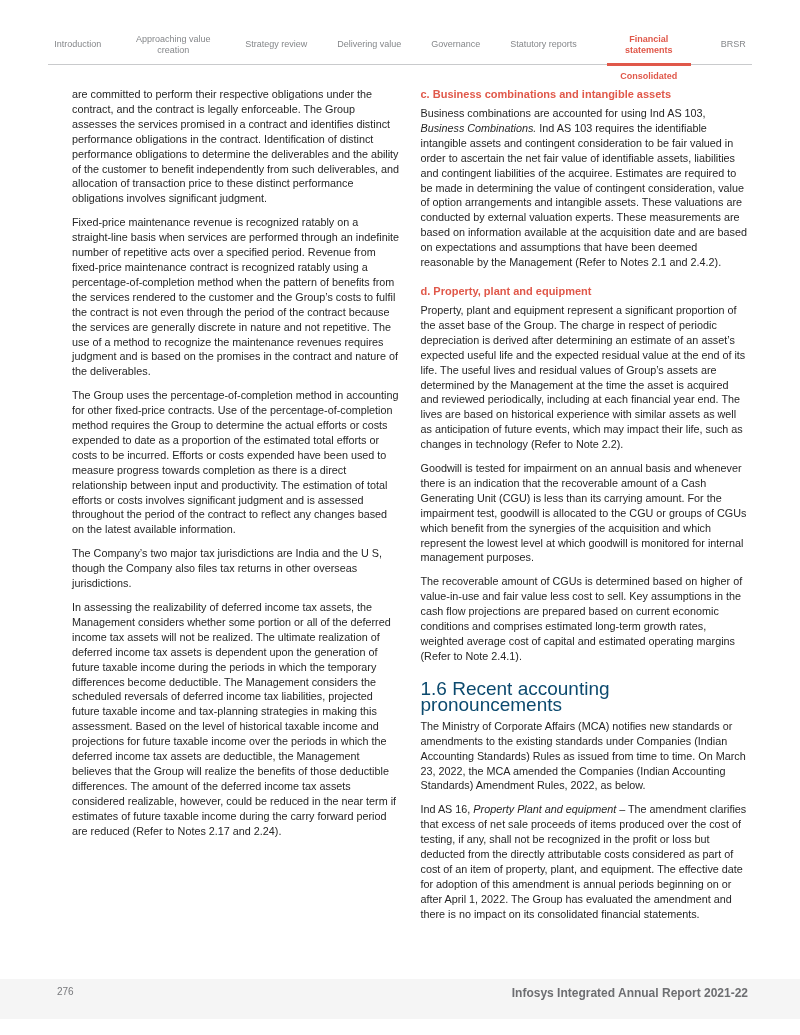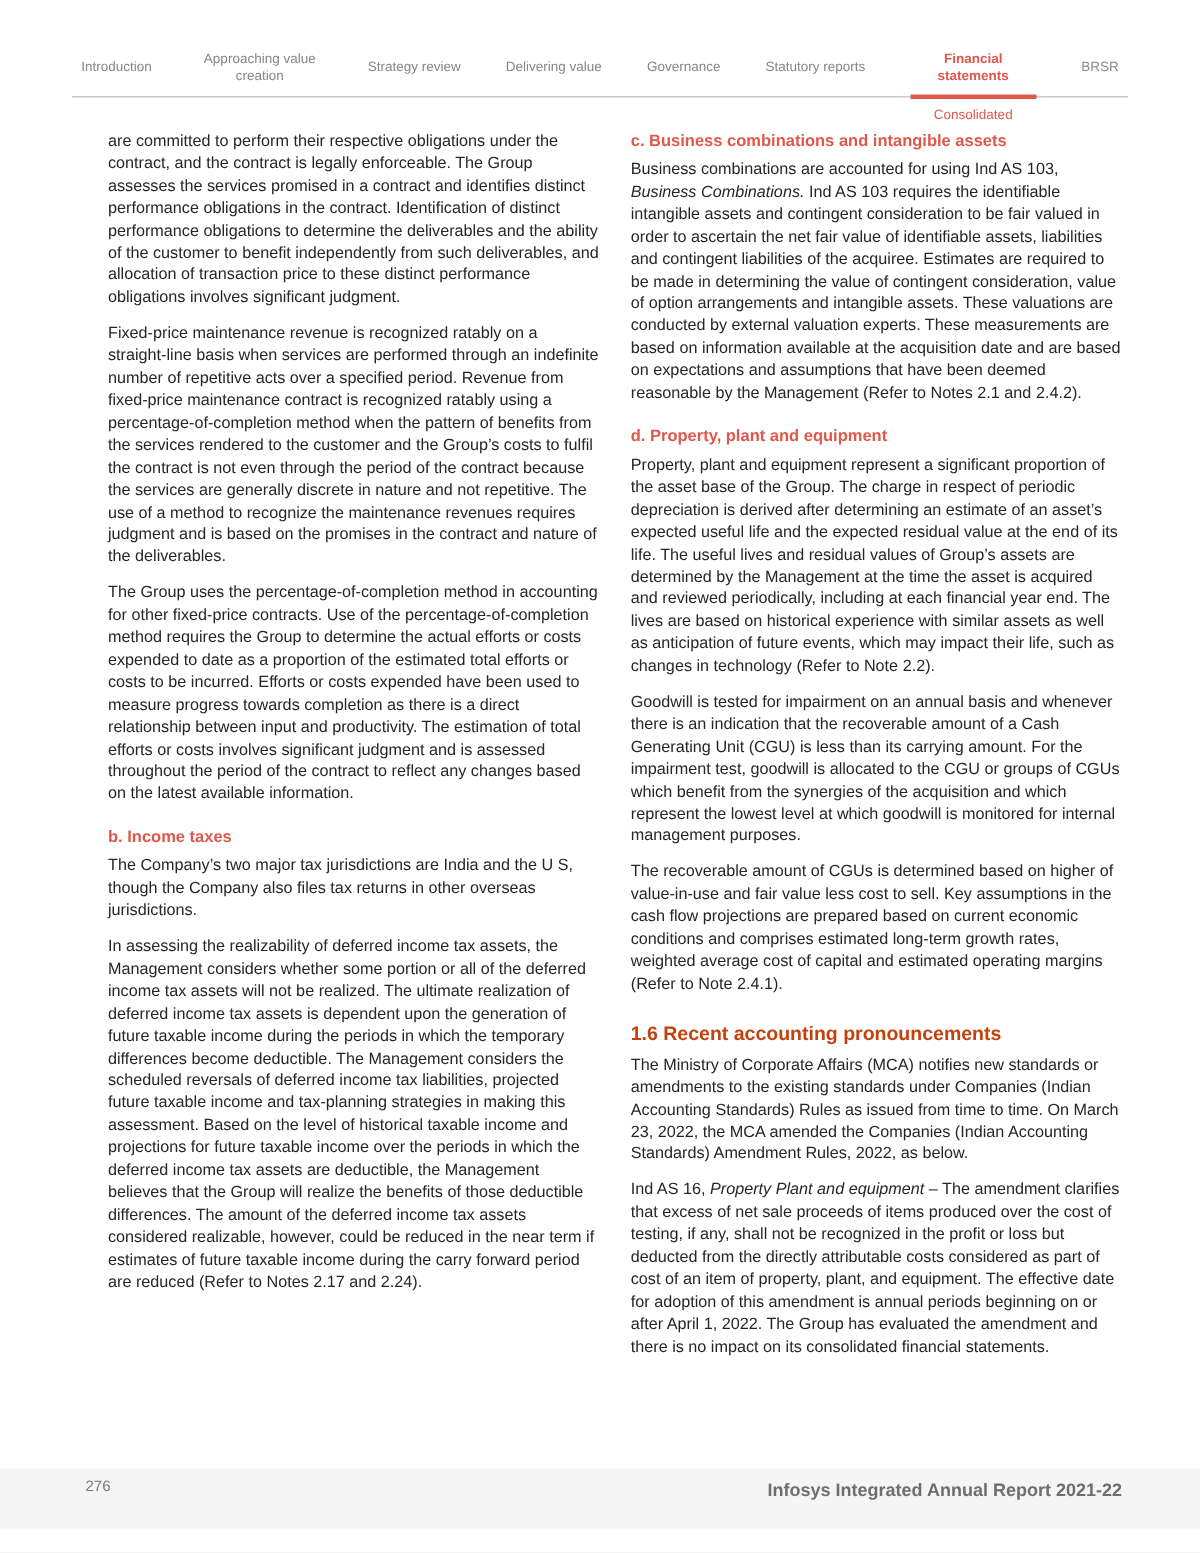--- a/index.html
+++ b/index.html
@@ -19,39 +19,39 @@
     height:38px;max-width:84px;text-align:center;
     font-size:9px;line-height:1.25;color:#85878a;cursor:pointer;
   }
   .tab.active{color:#e0584a;font-weight:bold;}
   .tab.active::after{
     content:"";position:absolute;left:0;right:0;bottom:-2px;height:3px;
     background:#e0584a;
   }
   .tab .sub{
     position:absolute;top:calc(100% + 7px);left:50%;transform:translateX(-50%);
-    white-space:nowrap;color:#e0584a;font-weight:normal;font-size:9px;
+    white-space:nowrap;color:#e0584a;font-weight:bold;font-size:9px;
   }
   
   .columns{
     display:flex;gap:21px;padding:22px 52px 0 72px;
   }
   .col{flex:1;min-width:0;}
   .col p{
     margin:0 0 9px 0;font-size:10.8px;line-height:14.9px;color:#262626;
   }
   .col p .it{font-style:italic;}
   .col h3{
     margin:14px 0 5px 0;font-size:11px;line-height:14px;
     color:#e0584a;font-weight:bold;
   }
   .col h3:first-child{margin-top:0;}
   .col h2{
-    margin:17px 0 6px 0;font-size:13px;line-height:16px;
-    color:#c2410c;font-weight:bold;
+    margin:17px 0 6px 0;font-size:19px;line-height:16px;
+    color:#0c4a6e;font-weight:normal;
   }
   
   .footer{
     position:absolute;left:0;right:0;bottom:16px;height:40px;
     background:#f5f5f5;display:flex;justify-content:space-between;
     align-items:flex-start;padding:7px 52px 0 57px;box-sizing:border-box;
   }
   .footer .pagenum{font-size:10px;color:#77787b;}
   .footer .report{font-size:12px;font-weight:bold;color:#6d6e71;padding-left:25px;}
 </style>
@@ -88,21 +88,20 @@
           <span>BRSR</span>
         </div>
       </nav>
   </div>
 
   <main class="columns">
     <div class="col" id="col-left">
         <p><span>are committed to perform their respective obligations under the contract, and the contract is legally enforceable. The Group assesses the services promised in a contract and identifies distinct performance obligations in the contract. Identification of distinct performance obligations to determine the deliverables and the ability of the customer to benefit independently from such deliverables, and allocation of transaction price to these distinct performance obligations involves significant judgment.</span></p>
         <p><span>Fixed-price maintenance revenue is recognized ratably on a straight-line basis when services are performed through an indefinite number of repetitive acts over a specified period. Revenue from fixed-price maintenance contract is recognized ratably using a percentage-of-completion method when the pattern of benefits from the services rendered to the customer and the Group’s costs to fulfil the contract is not even through the period of the contract because the services are generally discrete in nature and not repetitive. The use of a method to recognize the maintenance revenues requires judgment and is based on the promises in the contract and nature of the deliverables.</span></p>
         <p><span>The Group uses the percentage-of-completion method in accounting for other fixed-price contracts. Use of the percentage-of-completion method requires the Group to determine the actual efforts or costs expended to date as a proportion of the estimated total efforts or costs to be incurred. Efforts or costs expended have been used to measure progress towards completion as there is a direct relationship between input and productivity. The estimation of total efforts or costs involves significant judgment and is assessed throughout the period of the contract to reflect any changes based on the latest available information.</span></p>
-        <h3>b. Income taxes</h3>
         <p><span>The Company’s two major tax jurisdictions are India and the U S, though the Company also files tax returns in other overseas jurisdictions.</span></p>
         <p><span>In assessing the realizability of deferred income tax assets, the Management considers whether some portion or all of the deferred income tax assets will not be realized. The ultimate realization of deferred income tax assets is dependent upon the generation of future taxable income during the periods in which the temporary differences become deductible. The Management considers the scheduled reversals of deferred income tax liabilities, projected future taxable income and tax-planning strategies in making this assessment. Based on the level of historical taxable income and projections for future taxable income over the periods in which the deferred income tax assets are deductible, the Management believes that the Group will realize the benefits of those deductible differences. The amount of the deferred income tax assets considered realizable, however, could be reduced in the near term if estimates of future taxable income during the carry forward period are reduced (Refer to Notes 2.17 and 2.24).</span></p>
       </div>
     <div class="col" id="col-right">
         <h3>c. Business combinations and intangible assets</h3>
         <p><span>Business combinations are accounted for using Ind AS 103, </span><span class="it">Business Combinations.</span><span> Ind AS 103 requires the identifiable intangible assets and contingent consideration to be fair valued in order to ascertain the net fair value of identifiable assets, liabilities and contingent liabilities of the acquiree. Estimates are required to be made in determining the value of contingent consideration, value of option arrangements and intangible assets. These valuations are conducted by external valuation experts. These measurements are based on information available at the acquisition date and are based on expectations and assumptions that have been deemed reasonable by the Management (Refer to Notes 2.1 and 2.4.2).</span></p>
         <h3>d. Property, plant and equipment</h3>
         <p><span>Property, plant and equipment represent a significant proportion of the asset base of the Group. The charge in respect of periodic depreciation is derived after determining an estimate of an asset’s expected useful life and the expected residual value at the end of its life. The useful lives and residual values of Group’s assets are determined by the Management at the time the asset is acquired and reviewed periodically, including at each financial year end. The lives are based on historical experience with similar assets as well as anticipation of future events, which may impact their life, such as changes in technology (Refer to Note 2.2).</span></p>
         <p><span>Goodwill is tested for impairment on an annual basis and whenever there is an indication that the recoverable amount of a Cash Generating Unit (CGU) is less than its carrying amount. For the impairment test, goodwill is allocated to the CGU or groups of CGUs which benefit from the synergies of the acquisition and which represent the lowest level at which goodwill is monitored for internal management purposes.</span></p>
         <p><span>The recoverable amount of CGUs is determined based on higher of value-in-use and fair value less cost to sell. Key assumptions in the cash flow projections are prepared based on current economic conditions and comprises estimated long-term growth rates, weighted average cost of capital and estimated operating margins (Refer to Note 2.4.1).</span></p>

